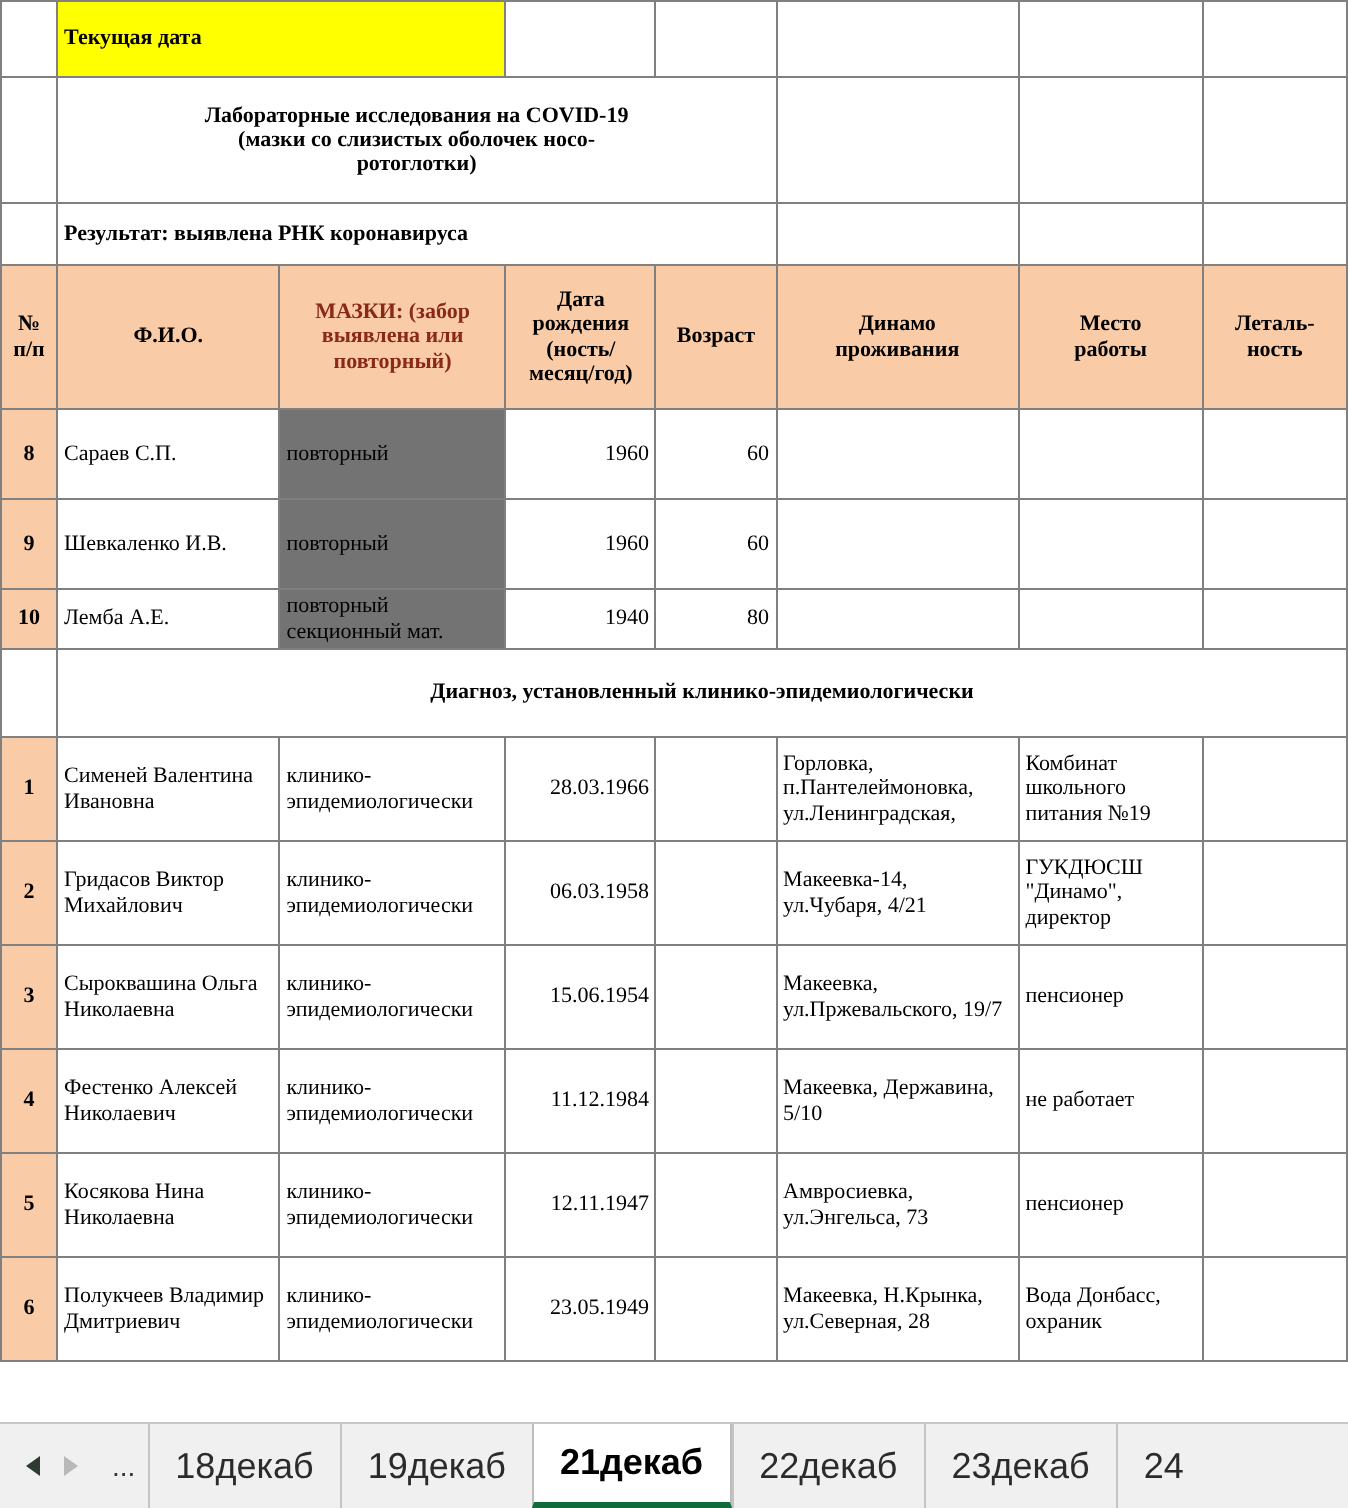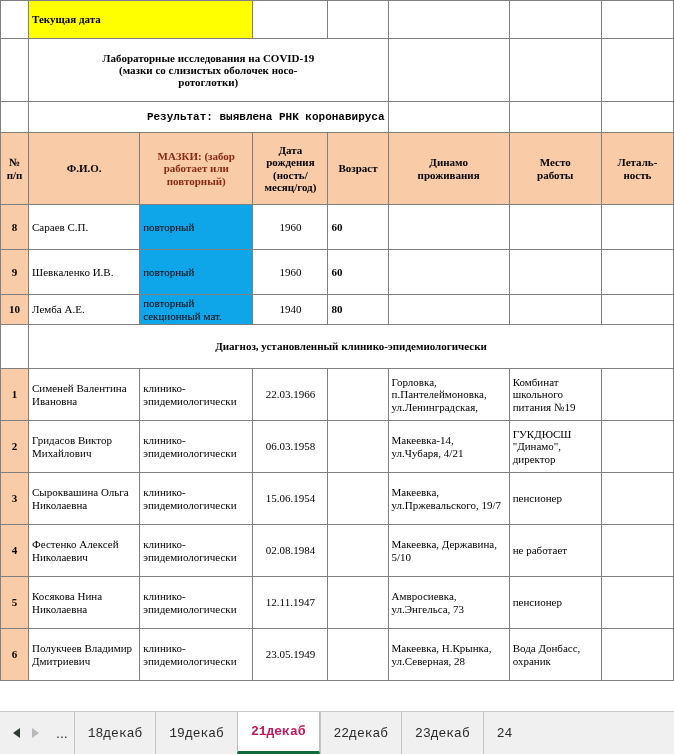--- a/index.html
+++ b/index.html
@@ -43,26 +43,25 @@
   }
   .title-block{
     text-align:center;
     font-weight:bold;
     font-size:13.5px;
     color:#5b1a10;
     line-height:1.5;
     padding:3px 2px;
   }
   .result-block{
-    text-align:right;
+    text-align:left;
     font-weight:bold;
     font-size:13px;
     color:#5b1a10;
     padding:3px 2px;
-    font-family:Liberation Mono, monospace;
   }
 
   
   .hdr{
     background:#F9CBA7;
     text-align:center;
     font-weight:bold;
     font-size:11.5px;
     color:#3d1008;
     line-height:1.18;
@@ -73,29 +72,29 @@
 
   
   .numcell{
     background:#F9CBA7;
     text-align:center;
     font-weight:bold;
     font-size:12px;
     color:#1a1a1a;
   }
   .yellow{
-    background:#0ea5e9;
+    background:#737373;
     font-size:11px;
     line-height:1.2;
     text-align:left;
     color:#111;
   }
   .nm{font-size:11.5px;text-align:left;line-height:1.2;}
-  .dt{text-align:center;font-size:11.5px;margin-left:12px;}
-  .age{text-align:left;font-weight:bold;font-size:11.5px;}
+  .dt{text-align:right;font-size:11.5px;margin-left:12px;}
+  .age{text-align:right;font-weight:normal;font-size:11.5px;}
   .small{font-size:10.5px;line-height:1.17;text-align:left;}
   .diag-row{
     text-align:center;
     font-weight:bold;
     font-size:11.5px;
     color:#000;
   }
 
   
   .tabbar{
@@ -110,29 +109,28 @@
   .arrow{width:18px;height:26px;display:flex;align-items:center;justify-content:center;}
   .arrow svg{display:block;}
   .ellipsis{
     padding:0 6px 0 8px;height:42px;display:flex;align-items:center;
     font-size:14px;color:#333;
   }
   .tabs{display:flex;align-items:flex-end;height:42px;flex:1;min-width:0;}
   .tab{
     height:42px;display:flex;align-items:center;justify-content:center;
     padding:0 13px;
-    font-size:13px;color:#2b2b2b;
+    font-size:18px;color:#2b2b2b;
     border-left:1px solid #c4c4c4;
     white-space:nowrap;
     background:transparent;
-    font-family:Liberation Mono, monospace;
   }
   .tab.active{
     background:#ffffff;
-    color:#be185d;
+    color:#000000;
     font-weight:bold;
     border-left:1px solid #bdbdbd;
     border-right:1px solid #bdbdbd;
     border-bottom:3px solid #0f6b3a;
     box-sizing:border-box;
   }
 </style>
 </head>
 <body>
 
@@ -181,21 +179,21 @@
     </tr>
 
     <tr style="height:72px">
       <td class="hdr">
         <div>№</div>
         <div>п/п</div>
       </td>
       <td class="hdr">Ф.И.О.</td>
       <td class="hdr red">
         <div>МАЗКИ: (забор</div>
-        <div>работает или</div>
+        <div>выявлена или</div>
         <div>повторный)</div>
       </td>
       <td class="hdr">
         <div>Дата</div>
         <div>рождения</div>
         <div>(ность/</div>
         <div>месяц/год)</div>
       </td>
       <td class="hdr">Возраст</td>
       <td class="hdr">
@@ -250,21 +248,21 @@
 
     <tr style="height:44px">
       <td class="noborder" style="border-right:1px solid #808080;"></td>
       <td class="diag-row" colspan="7" style="border-left:none;margin-left:24px;">Диагноз, установленный клинико-эпидемиологически</td>
     </tr>
 
     <tr style="height:52px">
       <td class="numcell">1</td>
       <td class="small">Сименей Валентина Ивановна</td>
       <td class="small">клинико-эпидемиологически</td>
-      <td class="dt">22.03.1966</td>
+      <td class="dt">28.03.1966</td>
       <td class="age"></td>
       <td class="small">Горловка, п.Пантелеймоновка, ул.Ленинградская,</td>
       <td class="small">Комбинат школьного питания №19</td>
       <td class="small"></td>
     </tr>
 
     <tr style="height:52px">
       <td class="numcell">2</td>
       <td class="small">Гридасов Виктор Михайлович</td>
       <td class="small">клинико-эпидемиологически</td>
@@ -283,21 +281,21 @@
       <td class="age"></td>
       <td class="small">Макеевка, ул.Пржевальского, 19/7</td>
       <td class="small">пенсионер</td>
       <td class="small"></td>
     </tr>
 
     <tr style="height:52px">
       <td class="numcell">4</td>
       <td class="small">Фестенко Алексей Николаевич</td>
       <td class="small">клинико-эпидемиологически</td>
-      <td class="dt">02.08.1984</td>
+      <td class="dt">11.12.1984</td>
       <td class="age"></td>
       <td class="small">Макеевка, Державина, 5/10</td>
       <td class="small">не работает</td>
       <td class="small"></td>
     </tr>
 
     <tr style="height:52px">
       <td class="numcell">5</td>
       <td class="small">Косякова Нина Николаевна</td>
       <td class="small">клинико-эпидемиологически</td>

